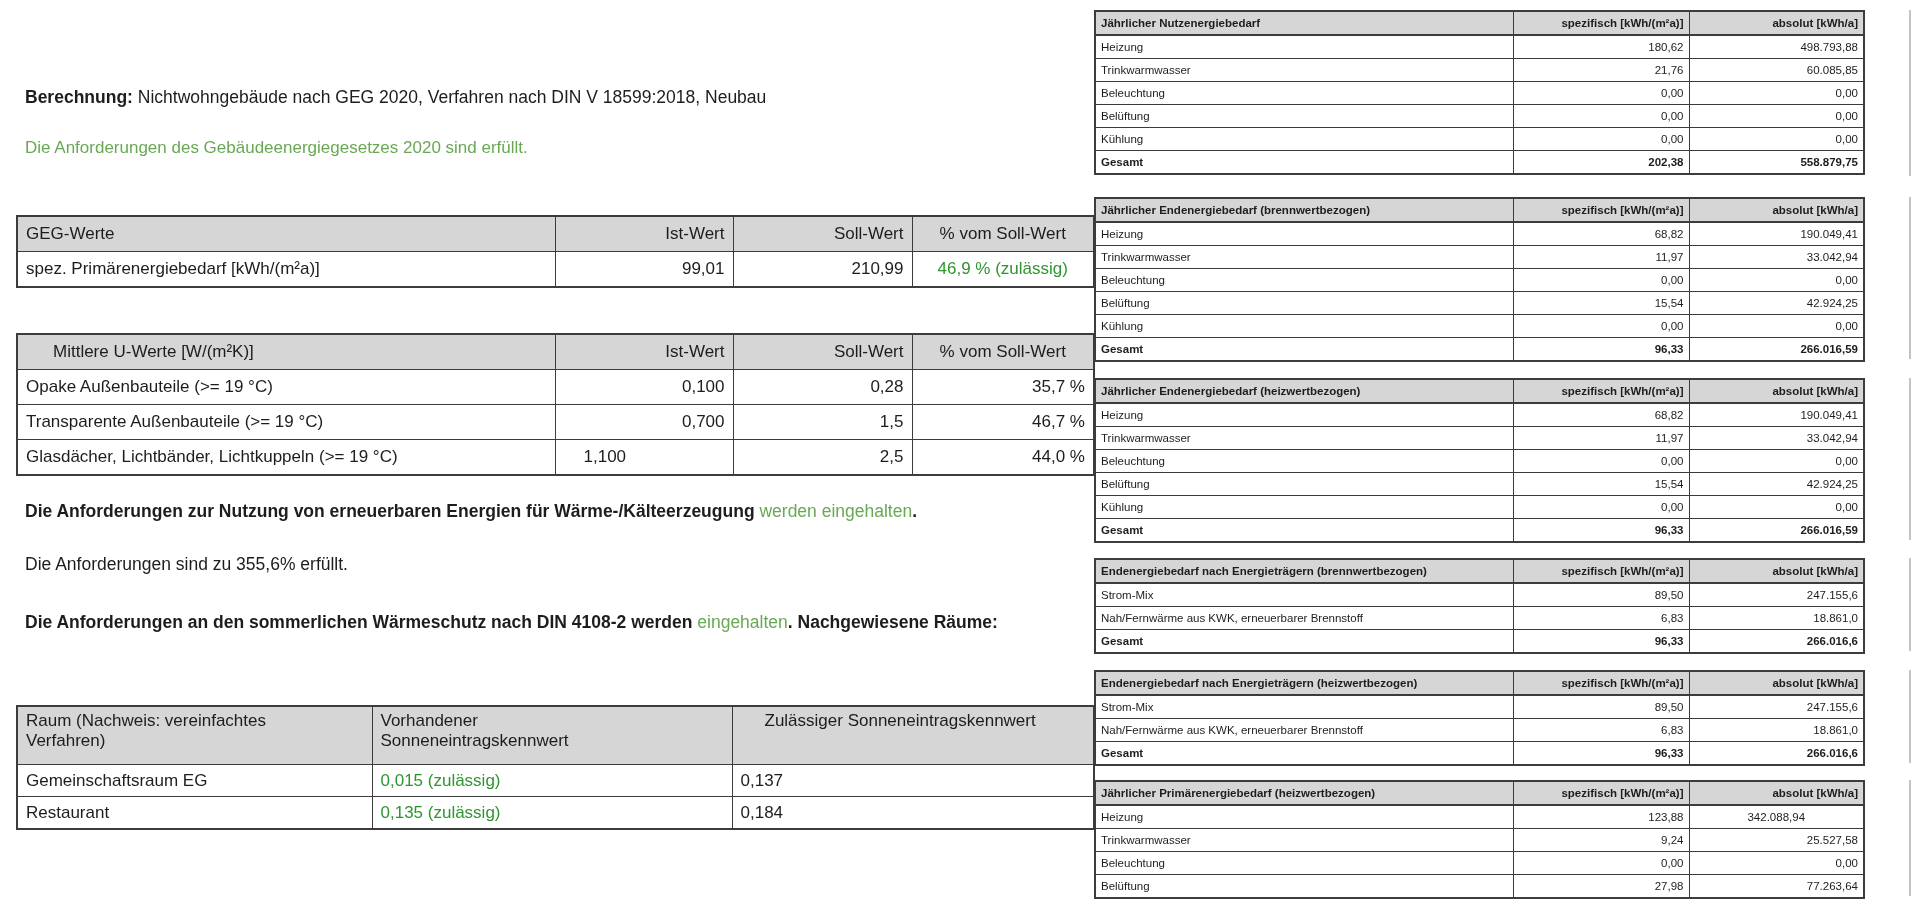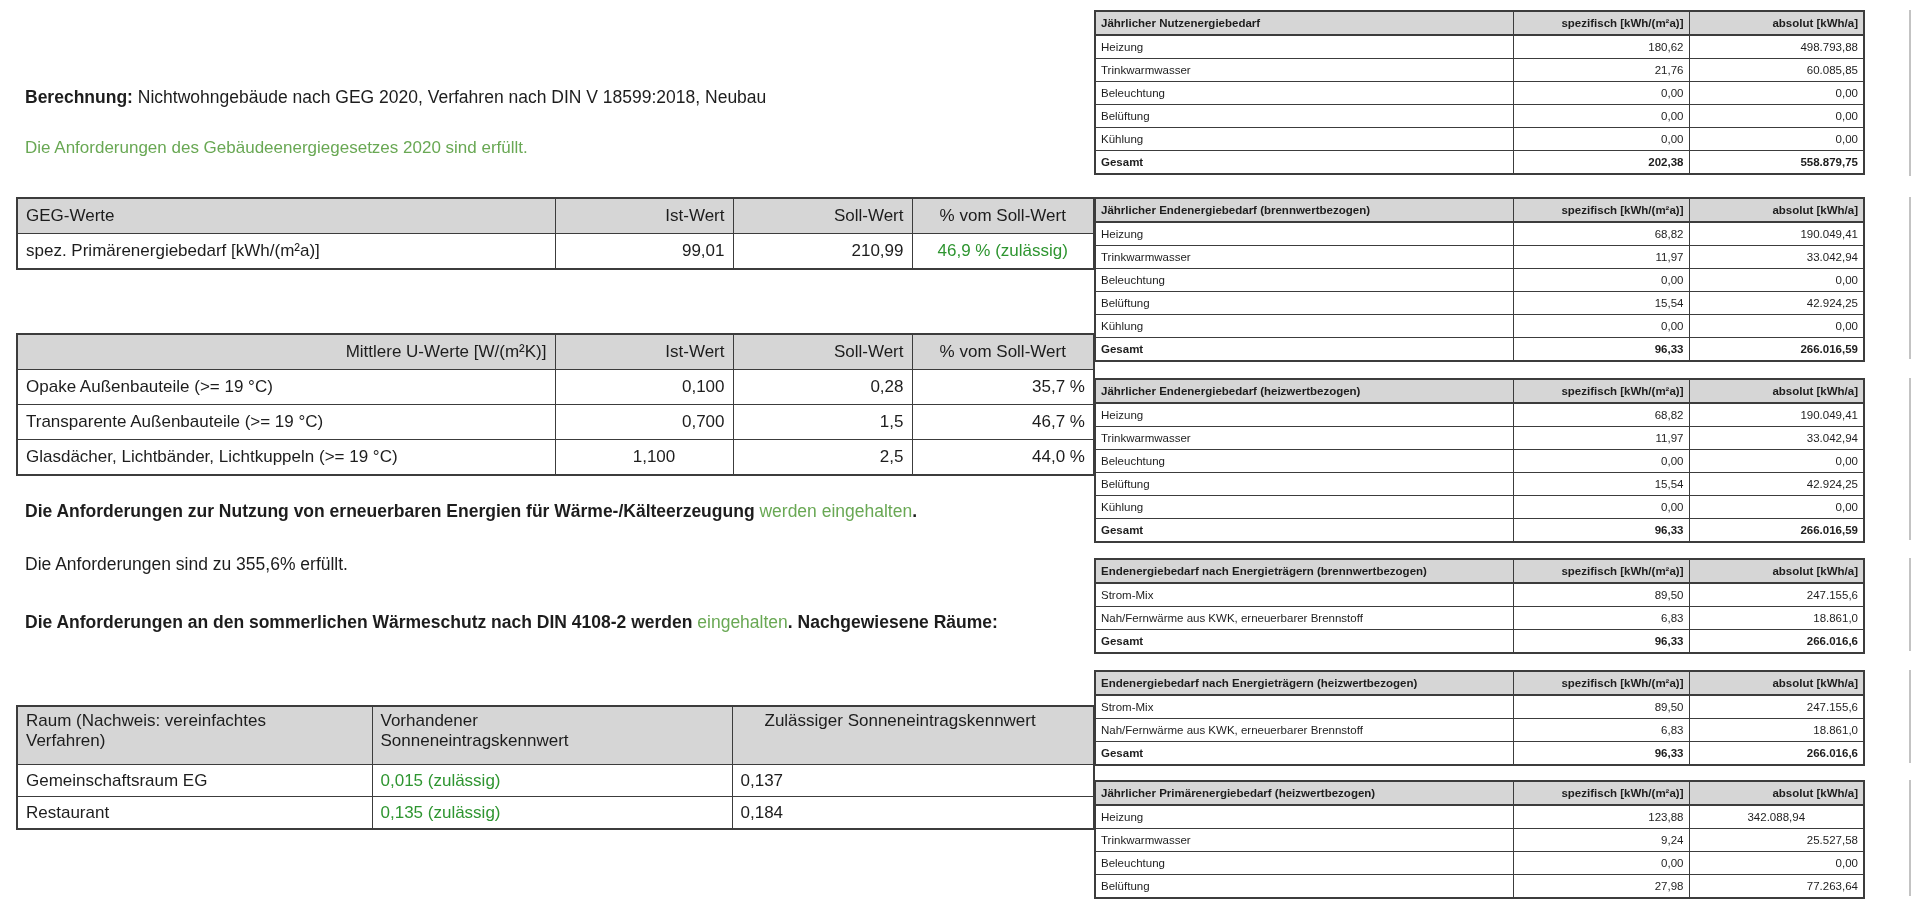--- a/index.html
+++ b/index.html
@@ -18,21 +18,21 @@
   .green-frag{color:#69a854;font-weight:normal;}
   .green-text{color:#69a854;}
 
   table{border-collapse:collapse;table-layout:fixed;position:absolute;background:#fff;}
   .ltable{left:16px;border:2px solid #3c3c3c;}
   .ltable th,.ltable td{
     border:1px solid #3c3c3c;padding:1px 8px;font-size:17px;height:32px;
     overflow:hidden;white-space:nowrap;font-weight:normal;
   }
   .ltable th{background:#d6d6d6;}
-  .geg{top:197px;}
+  .geg{top:215px;}
   .u-values{top:333px;}
   .sun{top:705px;}
   .sun th{vertical-align:top;height:52px;white-space:normal;padding-top:4px;}
   .sun td{height:29px;}
   .geg .c0,.u-values .c0{width:538px;}
   .geg .c1,.u-values .c1{width:178px;}
   .geg .c2,.u-values .c2{width:179px;}
   .geg .c3,.u-values .c3{width:182px;}
   .sun .c0{width:355px;} .sun .c1{width:360px;} .sun .c2{width:362px;}
   .line{display:block;}
@@ -92,42 +92,42 @@
 
   <table class="ltable u-values">
     <colgroup>
         <col class="c0">
         <col class="c1">
         <col class="c2">
         <col class="c3">
       </colgroup>
   <thead>
         <tr>
-          <th style="text-align: right; padding-left: 35px;">Mittlere U-Werte [W/(m²K)]</th>
+          <th style="text-align: left; padding-left: 35px;">Mittlere U-Werte [W/(m²K)]</th>
           <th style="text-align: right;">Ist-Wert</th>
           <th style="text-align: right;">Soll-Wert</th>
           <th style="text-align: center;">% vom Soll-Wert</th>
         </tr>
       </thead>
       <tbody>
         <tr>
           <td style="text-align: left;">Opake Außenbauteile (&gt;= 19 °C)</td>
           <td style="text-align: right;">0,100</td>
           <td style="text-align: right;">0,28</td>
           <td style="text-align: right;">35,7 %</td>
         </tr>
         <tr>
           <td style="text-align: left;">Transparente Außenbauteile (&gt;= 19 °C)</td>
           <td style="text-align: right; margin-left: 23px;">0,700</td>
           <td style="text-align: right;">1,5</td>
           <td style="text-align: right;">46,7 %</td>
         </tr>
         <tr>
           <td style="text-align: left;">Glasdächer, Lichtbänder, Lichtkuppeln (&gt;= 19 °C)</td>
-          <td style="text-align: center; padding-left: 28px;">1,100</td>
+          <td style="text-align: left; padding-left: 28px;">1,100</td>
           <td style="text-align: right;">2,5</td>
           <td style="text-align: right;">44,0 %</td>
         </tr>
       </tbody>
     </table>
 
   <p class="para pos-renew"><span>Die Anforderungen zur Nutzung von erneuerbaren Energien für Wärme-/Kälteerzeugung </span><span class="green-frag">werden eingehalten</span><span>.</span></p>
 
   <p class="para pos-fulfilled">Die Anforderungen sind zu 355,6% erfüllt.</p>
 

